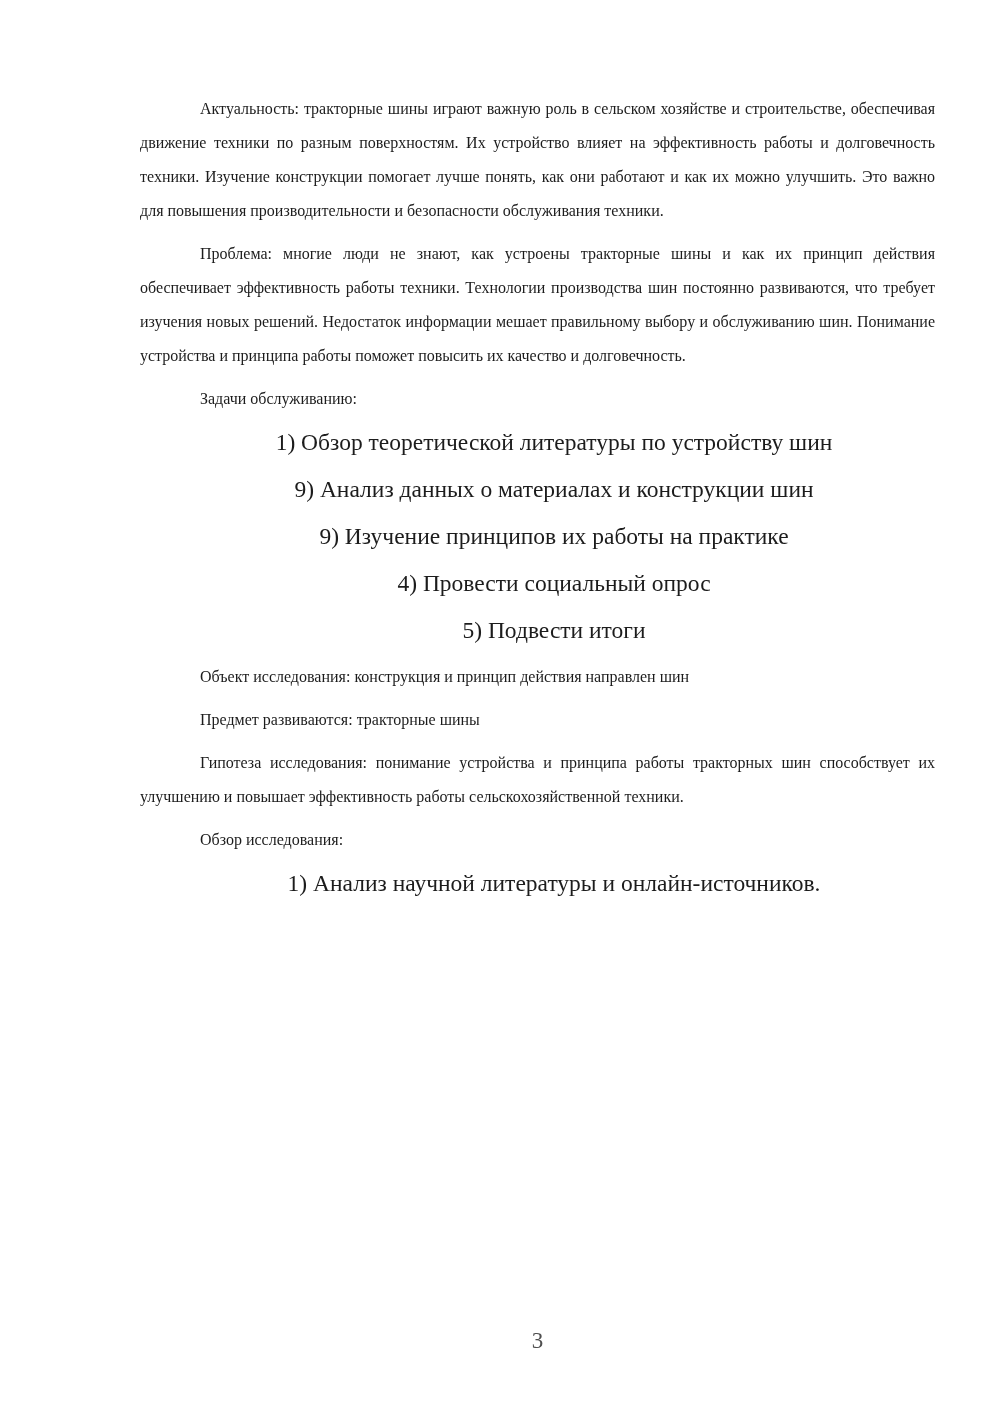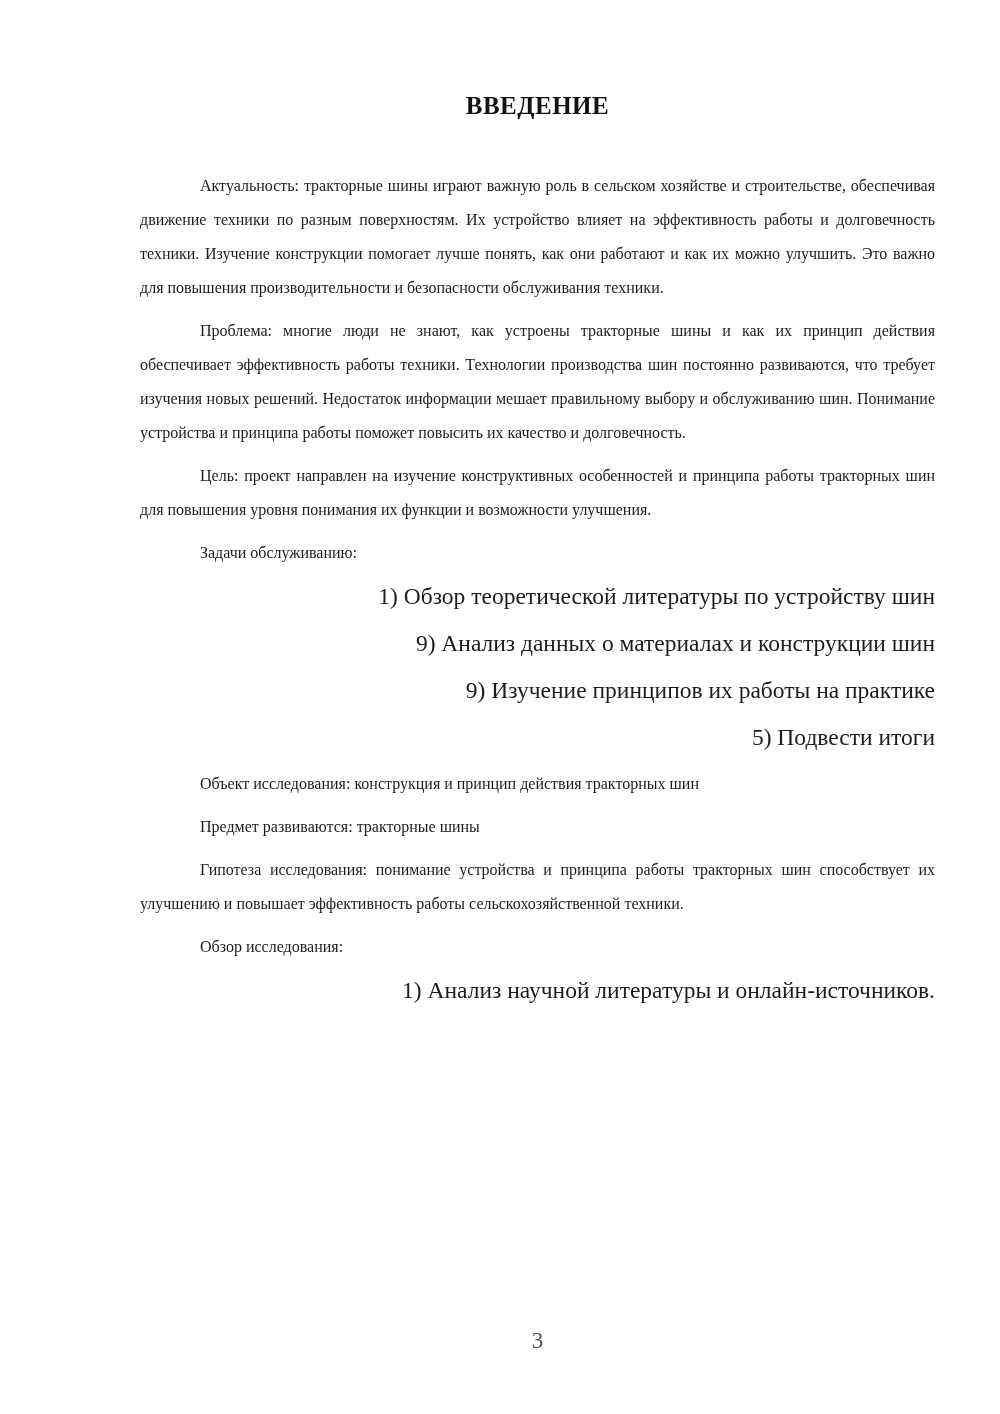--- a/index.html
+++ b/index.html
@@ -29,61 +29,60 @@
   .para {
     font-size: 16px;
     line-height: 34px;
     text-align: justify;
     text-indent: 60px;
     margin: 0 0 9px 0;
   }
   .list-item {
     font-size: 23.5px;
     line-height: 34px;
-    text-align: right;
+    text-align: center;
     text-indent: 33px;
     margin: 0 0 13px 0;
   }
   .page-footer {
     position: absolute;
     top: 1328px;
     left: 140px;
     width: 795px;
     text-align: center;
   }
   .page-number {
     font-size: 23px;
     color: #4f4f4f;
   }
 </style>
 </head>
 <body>
 
 <div class="page">
 
-  <h1 class="doc-title">ВВЕДЕНИЕ</h1>
 
   <p class="para">Актуальность: тракторные шины играют важную роль в сельском хозяйстве и строительстве, обеспечивая движение техники по разным поверхностям. Их устройство влияет на эффективность работы и долговечность техники. Изучение конструкции помогает лучше понять, как они работают и как их можно улучшить. Это важно для повышения производительности и безопасности обслуживания техники.</p>
 
   <p class="para">Проблема: многие люди не знают, как устроены тракторные шины и как их принцип действия обеспечивает эффективность работы техники. Технологии производства шин постоянно развиваются, что требует изучения новых решений. Недостаток информации мешает правильному выбору и обслуживанию шин. Понимание устройства и принципа работы поможет повысить их качество и долговечность.</p>
 
-  <p class="para">Цель: проект направлен на изучение конструктивных особенностей и принципа работы тракторных шин для повышения уровня понимания их функции и возможности улучшения.</p>
 
   <p class="para">Задачи обслуживанию:</p>
 
   <p class="list-item">1) Обзор теоретической литературы по устройству шин</p>
 
   <p class="list-item">9) Анализ данных о материалах и конструкции шин</p>
 
   <p class="list-item">9) Изучение принципов их работы на практике</p>
 
+  <p class="list-item">4) Провести социальный опрос</p>
 
   <p class="list-item">5) Подвести итоги</p>
 
-  <p class="para">Объект исследования: конструкция и принцип действия тракторных шин</p>
+  <p class="para">Объект исследования: конструкция и принцип действия направлен шин</p>
 
   <p class="para">Предмет развиваются: тракторные шины</p>
 
   <p class="para">Гипотеза исследования: понимание устройства и принципа работы тракторных шин способствует их улучшению и повышает эффективность работы сельскохозяйственной техники.</p>
 
   <p class="para">Обзор исследования:</p>
 
   <p class="list-item">1) Анализ научной литературы и онлайн-источников.</p>
 
   <div class="page-footer">

